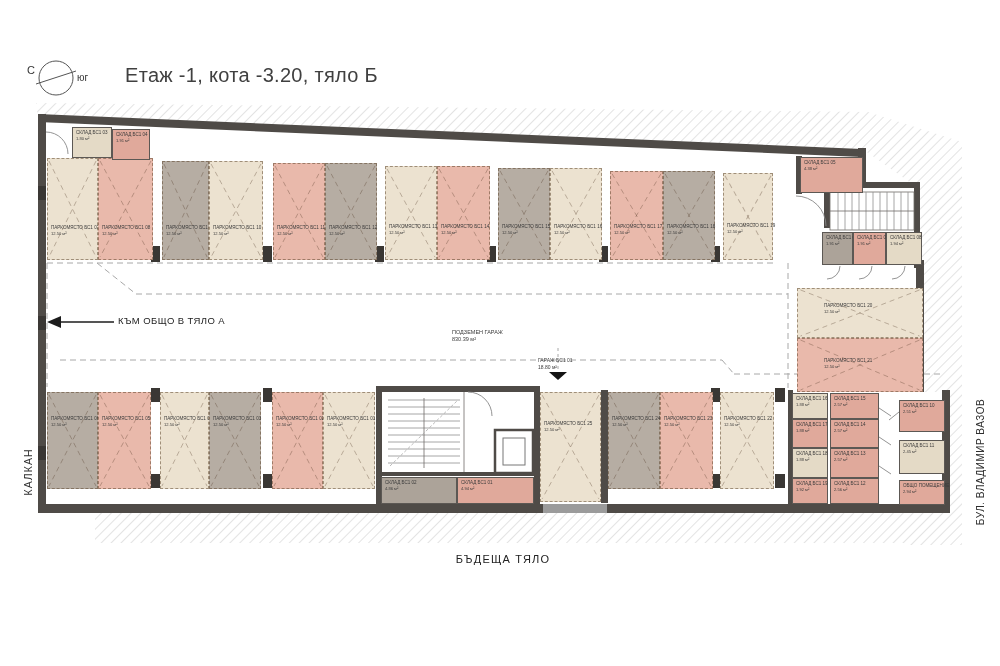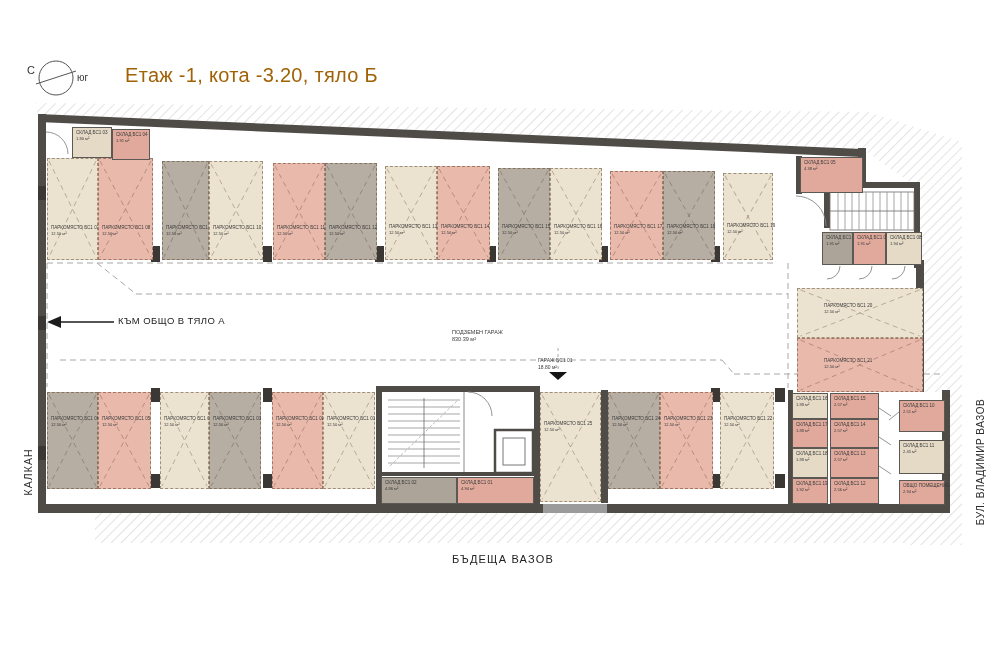--- a/index.html
+++ b/index.html
@@ -1,20 +1,20 @@
 <!DOCTYPE html>
 <html><head>
 <meta charset="utf-8">
 <style>
   *{margin:0;padding:0;box-sizing:border-box}
   html,body{width:1000px;height:666px;background:#fff;font-family:"Liberation Sans",sans-serif;overflow:hidden}
   body{position:relative}
   .plan{position:absolute;inset:0}
   svg.base{position:absolute;left:0;top:0;width:1000px;height:666px}
-  .title{position:absolute;left:125px;top:64px;font-size:20px;font-weight:500;color:#a16207;letter-spacing:.3px}
+  .title{position:absolute;left:125px;top:64px;font-size:20px;font-weight:500;color:#404040;letter-spacing:.3px}
   .compass{position:absolute;left:26px;top:56px;width:70px;height:48px}
   .compass svg{position:absolute;inset:0}
   .compass .c-n{position:absolute;left:1px;top:8px;font-size:11px;color:#333}
   .compass .c-s{position:absolute;left:51px;top:16px;font-size:10px;color:#333}
   
   .room{position:absolute}
   .room.parking{border:1px dashed rgba(85,60,35,.5)}
   .room.storage{border:1.5px solid #5c5854}
   .col-beige{background:#ece2d0}.col-pink{background:#e9b9ab}.col-gray{background:#b6ada3}
   .col-stbeige{background:#e4dac6}.col-stpink{background:#e0a99b}.col-stgray{background:#aca399}
@@ -157,21 +157,21 @@
   <div class="ann ann-entry">
     <div class="tiny">
       <div>ГАРАЖ БС1 01</div>
       <div>18.80 м²</div>
     </div>
   </div>
   <div class="tri-down"></div>
 
   <div class="v-label lbl-kalkan">КАЛКАН</div>
   <div class="v-label lbl-vazov">БУЛ. ВЛАДИМИР ВАЗОВ</div>
-  <div class="street-bottom">БЪДЕЩА ВАЗОВ</div>
+  <div class="street-bottom">БЪДЕЩА ТЯЛО</div>
 <div class="room parking col-beige" style="left: 47px; top: 158px; width: 51px; height: 102px;">
       <svg class="cross" viewBox="0 0 100 100" preserveAspectRatio="none">
         <line x1="2" y1="2" x2="98" y2="98" vector-effect="non-scaling-stroke"></line>
         <line x1="98" y1="2" x2="2" y2="98" vector-effect="non-scaling-stroke"></line>
       </svg>
       <div class="room-label" style="top: 66%;">
         <div class="rl1">ПАРКОМЯСТО БС1 07</div>
         <div class="rl2">12.50 м²</div>
       </div>
     </div>

